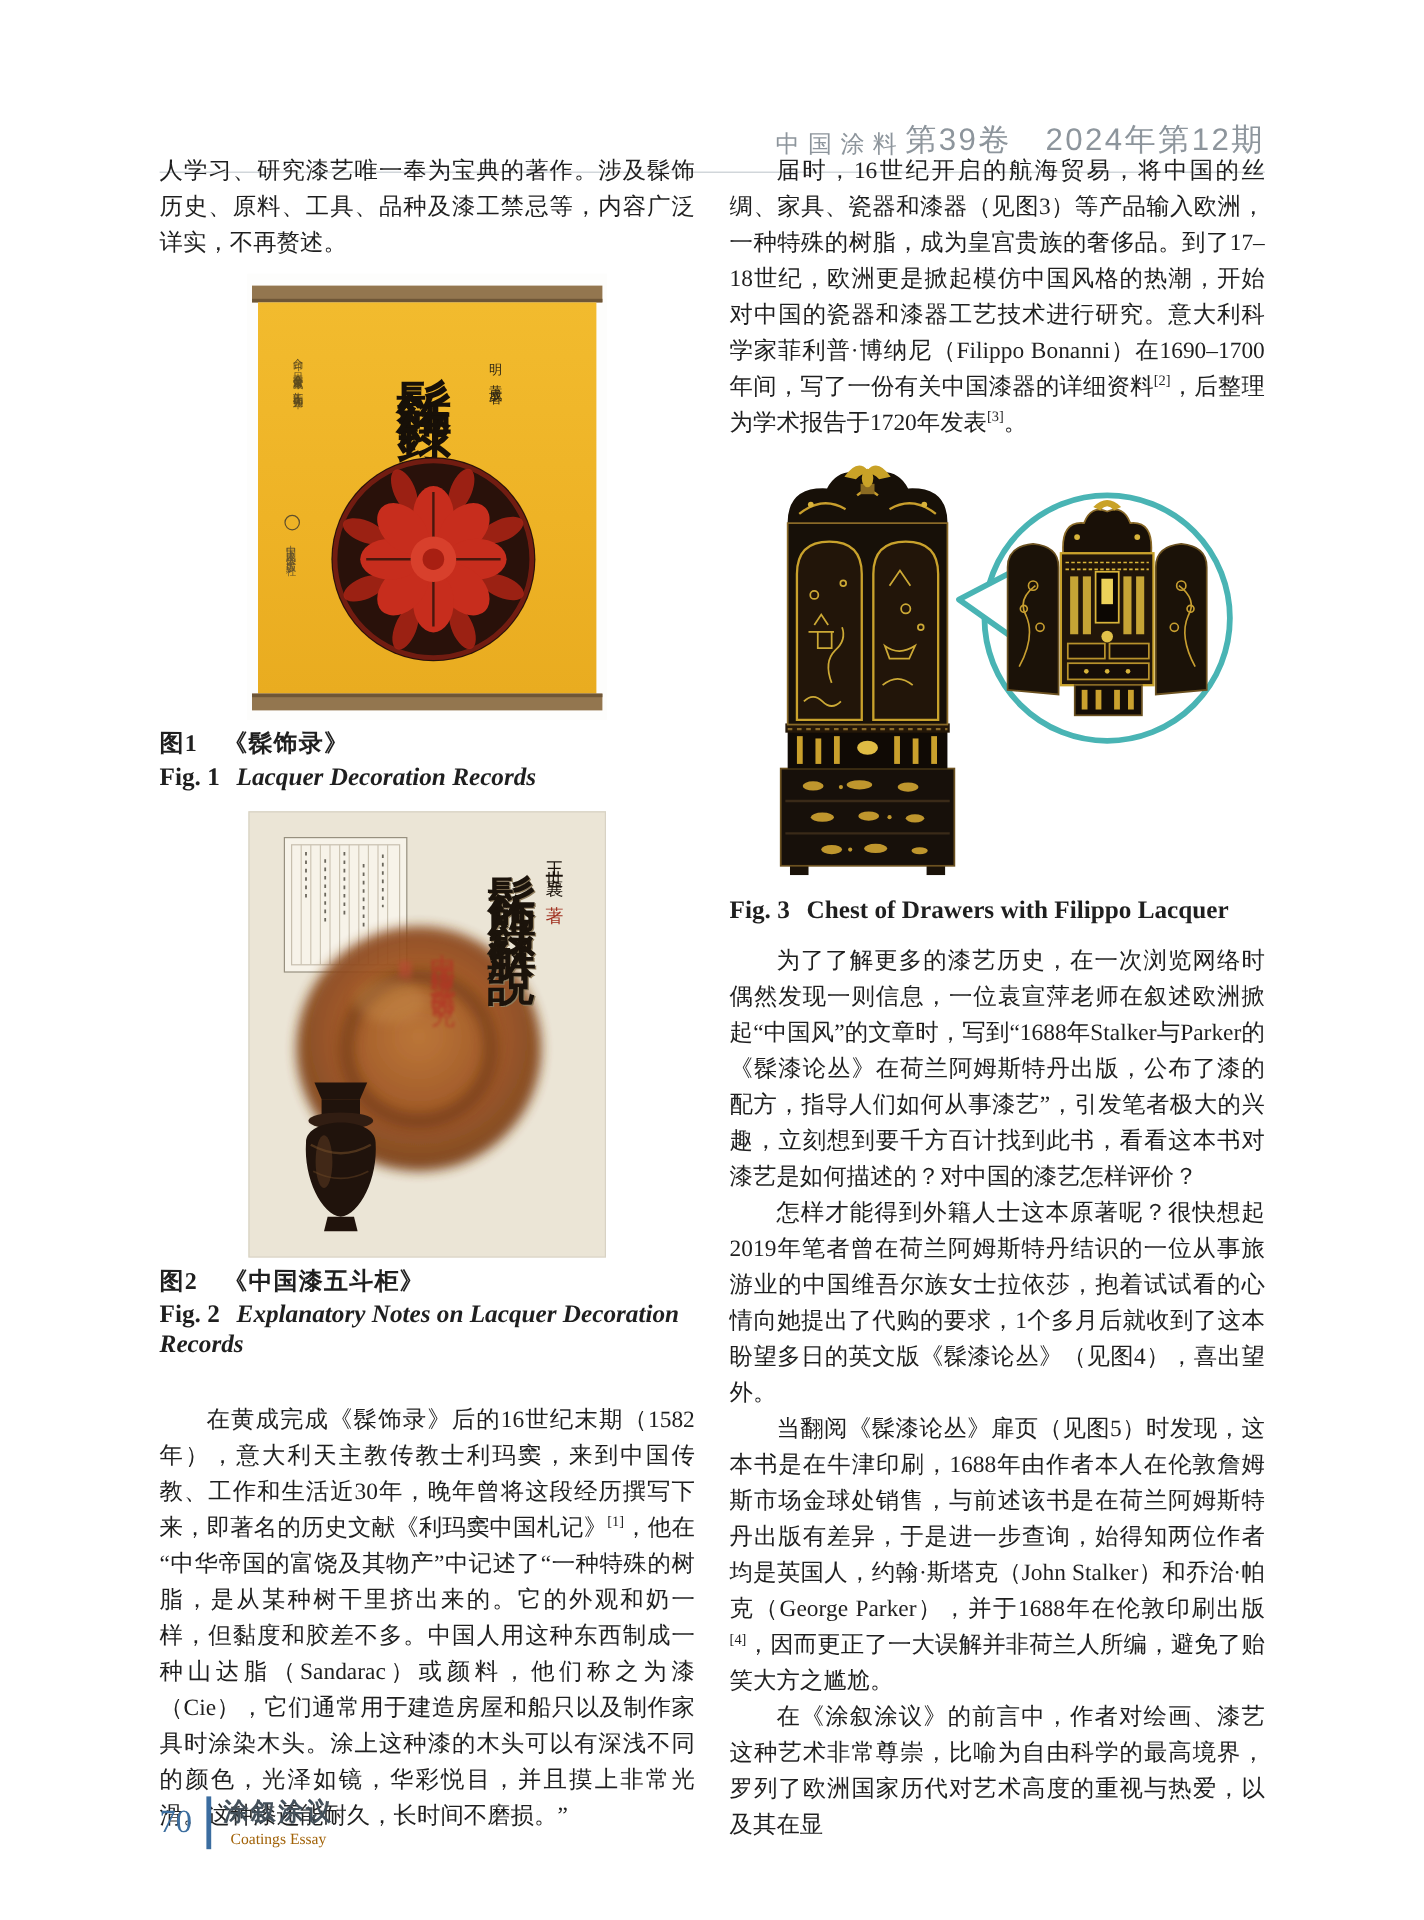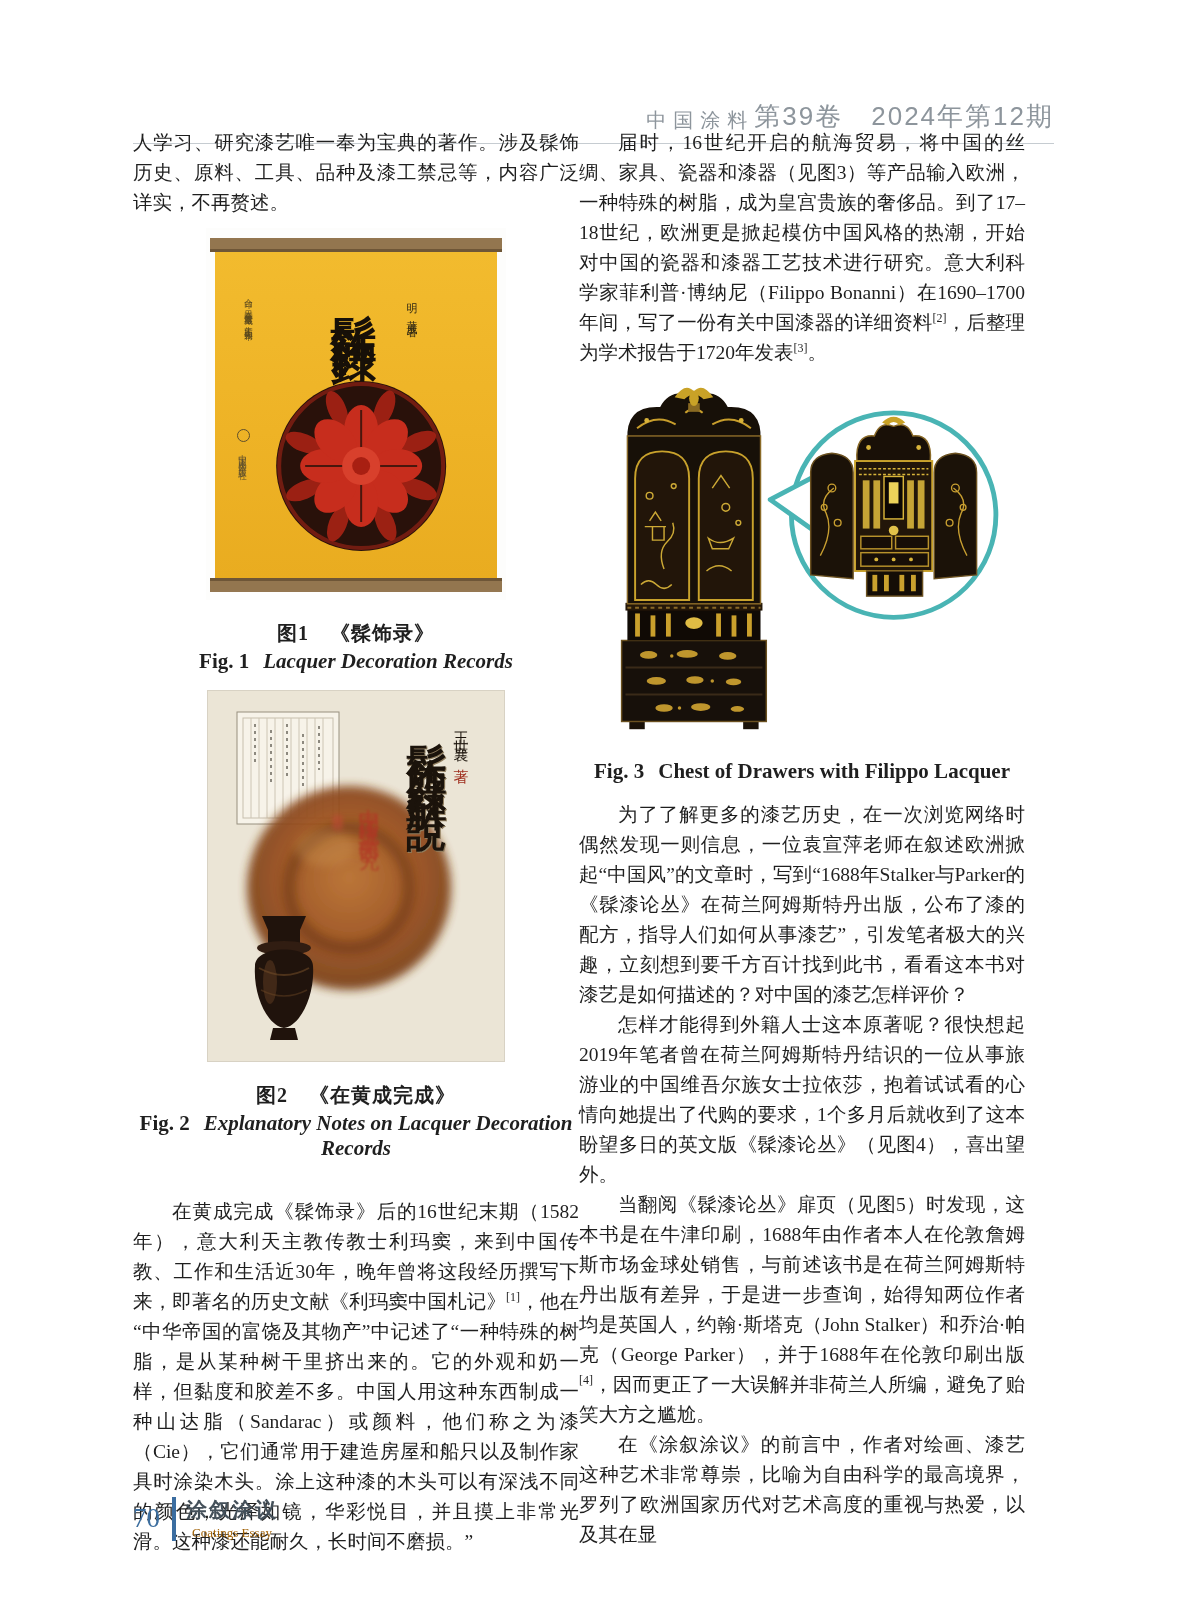--- a/index.html
+++ b/index.html
@@ -6,28 +6,28 @@
   .page{position:relative;width:1187px;height:1600px;background:#ffffff;margin:0 auto;
         font-family:"Liberation Serif","DejaVu Serif",serif;color:#1f1f1f;overflow:hidden;}
   
   .header{position:absolute;top:76px;left:133px;width:921px;display:flex;
           justify-content:flex-end;align-items:flex-end;padding-bottom:9px;
           border-bottom:1.5px solid #c6ccd1;color:#8d959c;
           font-family:Liberation Sans, sans-serif;margin-top:23px;}
   .journal-name{font-size:20px;letter-spacing:7px;}
   .issue-info{font-size:26px;letter-spacing:2px;}
   
-  .content{position:absolute;top:122px;left:133px;width:921px;display:flex;}
+  .content{position:absolute;top:122px;left:133px;width:921px;display:flex;gap:29px;}
   .col{width:446px;}
   p.body{margin:0;font-size:19.5px;line-height:30px;text-align:justify;text-justify:inter-ideograph;}
   p.body.first-line{margin-top:6px;}
   .indent{text-indent:2em;}
   sup.ref{font-size:12px;line-height:0;vertical-align:7px;}
   
-  .cap{text-align:center;margin-top:20px;}
+  .cap{text-align:left;margin-top:6px;}
   .cap-cn{font-size:20px;font-weight:bold;letter-spacing:1px;}
   .cap-en{font-size:21px;font-weight:bold;margin-top:2px;}
   .cap-en .fig-label{font-style:normal;margin-right:14px;}
   .cap-en .fig-title{font-style:italic;}
   .vtext{writing-mode:vertical-rl;text-orientation:upright;}
   
   .figphoto{position:relative;margin:10px auto 0;}
   .fig1{width:300px;height:372px;background:#fdfdfc;}
   .f1-rod{position:absolute;left:4px;right:4px;height:11px;background:#93764f;
           border-bottom:3px solid #6e5637;}
@@ -166,21 +166,21 @@
           <path d="M54 300 Q77 312 100 300" stroke="#6e4a26" stroke-width="1.5" fill="none" opacity="0.45"></path>
         </svg>
         <div class="f2-title vtext">髹飾錄解說</div>
         <div class="f2-author vtext">
           <span>王世襄</span><span class="f2-zhu">著</span>
         </div>
         <div class="f2-subtitle vtext">中国传统漆工艺研究</div>
         <div class="f2-side vtext">文物出版社</div>
       </div>
       <div class="cap">
-        <div class="cap-cn">图2　《在黄成完成》</div>
+        <div class="cap-cn">图2　《中国漆五斗柜》</div>
         <div class="cap-en">
           <span class="fig-label">Fig. 2</span><span class="fig-title">Explanatory Notes on Lacquer Decoration Records</span>
         </div>
       </div>
 
       <p class="body indent" style="margin-top:36px;"><span>在黄成完成《髹饰录》后的16世纪末期（1582年），意大利天主教传教士利玛窦，来到中国传教、工作和生活近30年，晚年曾将这段经历撰写下来，即著名的历史文献《利玛窦中国札记》</span><sup class="ref">[1]</sup><span>，他在“中华帝国的富饶及其物产”中记述了“一种特殊的树脂，是从某种树干里挤出来的。它的外观和奶一样，但黏度和胶差不多。中国人用这种东西制成一种山达脂（Sandarac）或颜料，他们称之为漆（Cie），它们通常用于建造房屋和船只以及制作家具时涂染木头。涂上这种漆的木头可以有深浅不同的颜色，光泽如镜，华彩悦目，并且摸上非常光滑。这种漆还能耐久，长时间不磨损。”</span></p>
     </div>
 
     <div class="col">
 

